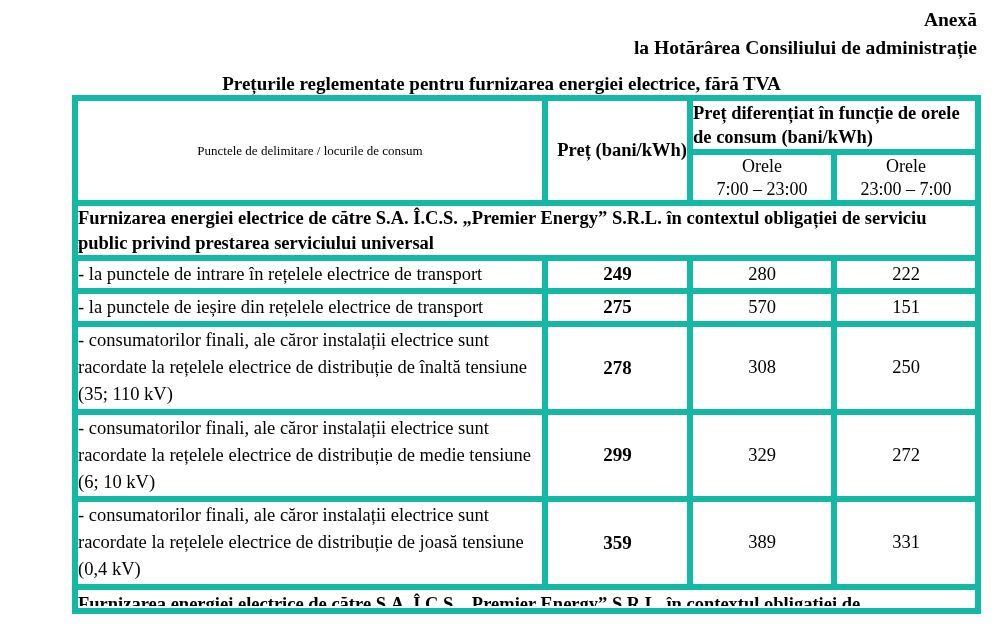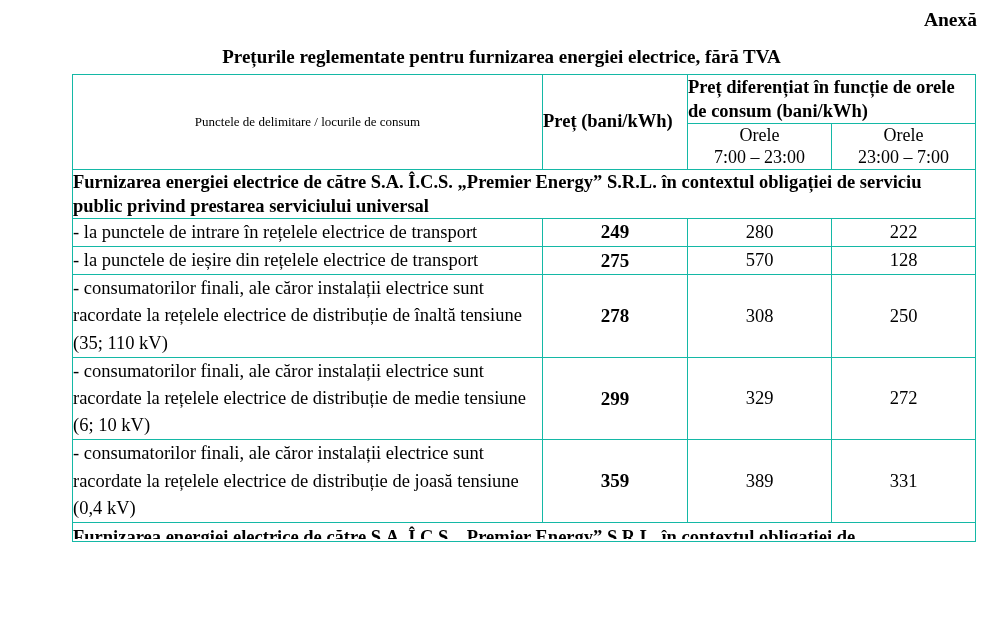--- a/index.html
+++ b/index.html
@@ -29,46 +29,45 @@
     padding-right: 2px;
   }
   .header-block div {
     white-space: nowrap;
   }
   .doc-title {
     text-align: center;
     font-weight: bold;
     font-size: 19px;
     margin-top: 12px;
-    margin-bottom: 6px;
   }
   table.main {
     border-collapse: collapse;
     width: 903px;
     margin-left: 48px;
     table-layout: fixed;
   }
   table.main td, table.main th {
-    border: 1px solid #14b8a6;
+    border: 6px solid #14b8a6;
     padding: 0;
     vertical-align: middle;
   }
   .c-desc { width: 470px; }
   .c-price { width: 145px; }
   .c-day  { width: 144px; }
   .c-night { width: 144px; }
 
   .hdr-desc {
     text-align: center;
     font-weight: normal;
     font-size: 13px;
     padding: 8px 10px;
   }
   .hdr-price {
-    text-align: left;
+    text-align: right;
     font-weight: bold;
     font-size: 18.5px;
     padding: 6px 4px;
   }
   .hdr-diff {
     text-align: left;
     font-weight: bold;
     font-size: 18.5px;
     padding: 6px 8px 6px 10px;
     line-height: 1.3;
@@ -116,20 +115,21 @@
     overflow: hidden;
   }
 </style>
 </head>
 <body>
 
 <div class="page">
 
   <div class="header-block">
     <div>Anexă</div>
+    <div>la Hotărârea Consiliului de administrație</div>
   </div>
 
   <div class="doc-title">Prețurile reglementate pentru furnizarea energiei electrice, fără TVA</div>
 
   <table class="main">
     <colgroup>
       <col class="c-desc">
       <col class="c-price">
       <col class="c-day">
       <col class="c-night">
@@ -159,21 +159,21 @@
         <td class="desc-cell">- la punctele de intrare în rețelele electrice de transport</td>
         <td class="num-bold">249</td>
         <td class="num">280</td>
         <td class="num">222</td>
       </tr>
 
       <tr>
         <td class="desc-cell">- la punctele de ieșire din rețelele electrice de transport</td>
         <td class="num-bold">275</td>
         <td class="num">570</td>
-        <td class="num">128</td>
+        <td class="num">151</td>
       </tr>
 
       <tr>
         <td class="desc-cell">- consumatorilor finali, ale căror instalații electrice sunt racordate la rețelele electrice de distribuție de înaltă tensiune (35; 110 kV)</td>
         <td class="num-bold">278</td>
         <td class="num">308</td>
         <td class="num">250</td>
       </tr>
 
       <tr>

